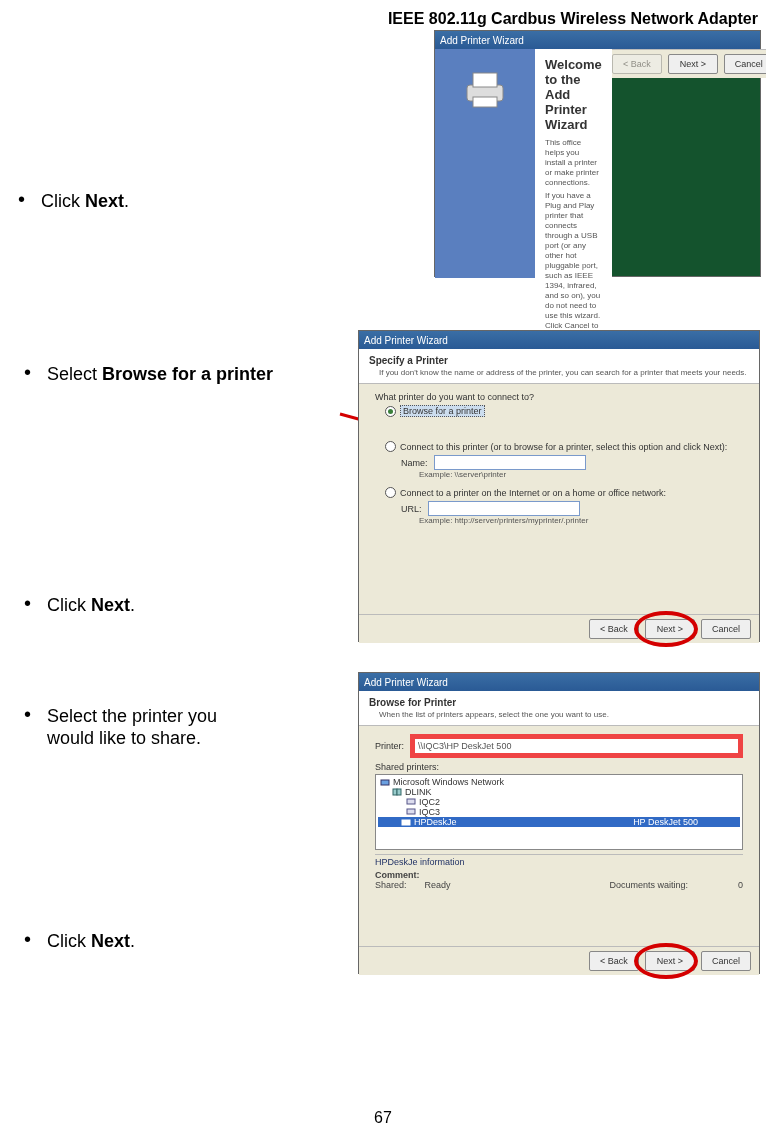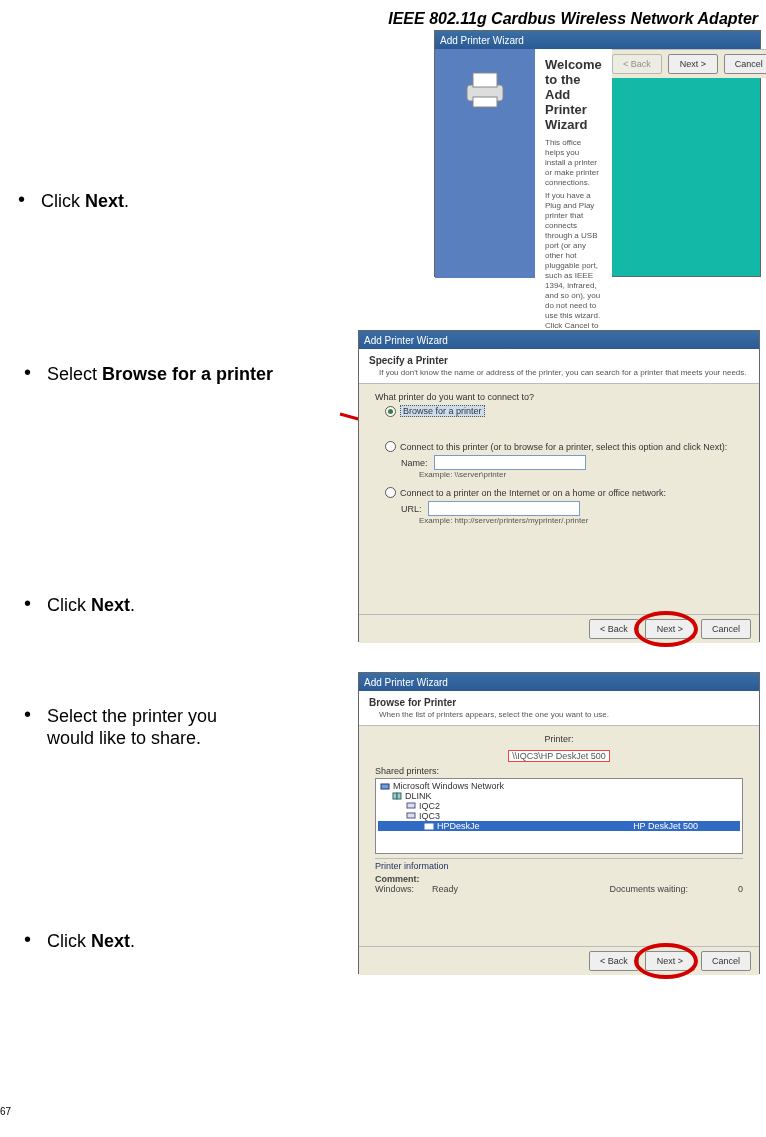--- a/index.html
+++ b/index.html
@@ -12,21 +12,20 @@
   }
   .page {
     position: relative;
     width: 766px;
     height: 1137px;
   }
   .header {
     position: absolute;
     top: 10px;
     right: 8px;
-    font-style: italic;
     font-weight: bold;
     font-size: 16px;
   }
   .bullet-line {
     position: absolute;
     font-size: 18px;
     display: flex;
     align-items: flex-start;
   }
   .bullet-line .dot {
@@ -42,21 +41,21 @@
     position: absolute;
     width: 55px;
     height: 18px;
   }
   .arrow svg { width: 100%; height: 100%; }
 
   
   .wiz {
     position: absolute;
     border: 1px solid #666;
-    background: #14b8a6;
+    background: #14532d;
     font-size: 9px;
     color: #333;
   }
   .wiz .titlebar {
     height: 16px;
     background: linear-gradient(#3a6ea5, #2a5a95);
     color: #fff;
     font-size: 10px;
     padding: 1px 5px;
     display: flex;
@@ -167,43 +166,44 @@
     height: 70px;
     margin-top: 2px;
     font-size: 9px;
     padding: 2px;
     overflow: hidden;
   }
   .tree-row { display: flex; align-items: center; gap: 3px; padding: 0 2px; }
   .tree-row.selected { background: #316ac5; color: #fff; }
   .tiny-icon { width: 10px; height: 10px; display: inline-block; }
   .printerfld {
-    border: 1px solid #ef4444;
+    border: 5px solid #ef4444;
     background: #fff;
     height: 14px;
     flex: 1;
     padding: 0 3px;
     display: flex;
     align-items: center;
     color: #555;
     font-size: 9px;
     filter: blur(0.3px);
   }
   .infoframe {
     border-top: 1px solid #bbb;
     margin-top: 4px;
     padding-top: 2px;
     font-size: 9px;
     color: #444;
   }
   .pgnum {
     position: absolute;
-    bottom: 20px;
+    bottom: 10px;
     width: 100%;
-    font-size: 10px;
+    text-align: center;
+    font-size: 16px;
   }
 </style>
 </head>
 <body>
 
 <div class="page">
 
   <div class="header">IEEE 802.11g Cardbus Wireless Network Adapter</div>
 
   <div class="bullet-line" style="left:18px; top:190px;">
@@ -317,21 +317,21 @@
   <div class="wiz" style="left:358px; top:672px; width:400px; height:300px;">
     <div class="titlebar">
         <span>Add Printer Wizard</span>
       </div>
     <div class="body">
       <div class="whitehdr">
         <b>Browse for Printer</b>
         <p>When the list of printers appears, select the one you want to use.</p>
       </div>
       <div class="graybody">
-        <div style="display:flex; align-items:center; gap:6px;flex-direction:column;">
+        <div style="display:flex; align-items:center; gap:6px;">
           <span>Printer:</span>
           <div class="printerfld">
               <span>\\IQC3\HP DeskJet 500</span>
             </div>
         </div>
         <div style="margin-top:4px;">Shared printers:</div>
         <div class="treebox">
           <div class="tree-row">
             <span class="tiny-icon">
               <svg viewBox="0 0 10 10">
@@ -358,39 +358,39 @@
             <span>IQC2</span>
           </div>
           <div class="tree-row" style="padding-left:28px;">
             <span class="tiny-icon">
               <svg viewBox="0 0 10 10">
                   <rect x="1" y="2" width="8" height="5" fill="#dde" stroke="#558"></rect>
                 </svg>
             </span>
             <span>IQC3</span>
           </div>
-          <div class="tree-row selected" style="padding-left:46px; justify-content:space-between;">
+          <div class="tree-row selected" style="padding-left:23px; justify-content:space-between;">
             <span style="display:flex; align-items:center; gap:3px;">
               <span class="tiny-icon">
                 <svg viewBox="0 0 10 10">
                     <rect x="1" y="3" width="8" height="5" fill="#fff" stroke="#fff"></rect>
                   </svg>
               </span>
               <span style="filter:blur(0.3px);">HPDeskJe</span>
             </span>
             <span style="margin-right:40px; filter:blur(0.3px);">HP DeskJet 500</span>
           </div>
         </div>
         <div class="infoframe">
-          <div style="color:#236; margin-bottom:3px;">Printer information</div>
+          <div style="color:#236; margin-bottom:3px;">HPDeskJe information</div>
           <div style="display:flex; gap:6px;font-weight:bold;">
             <span>Comment:</span>
           </div>
           <div style="display:flex; align-items:center;">
-            <span>Windows:</span>
+            <span>Shared:</span>
             <span style="margin-left:18px;">Ready</span>
             <span style="margin-left:auto; margin-right:50px;">Documents waiting:</span>
             <span>0</span>
           </div>
         </div>
       </div>
       <div class="btnrow" style="position:relative;">
         <div class="wizbtn">&lt; Back</div>
         <div class="wizbtn">Next &gt;</div>
         <div class="wizbtn">Cancel</div>

